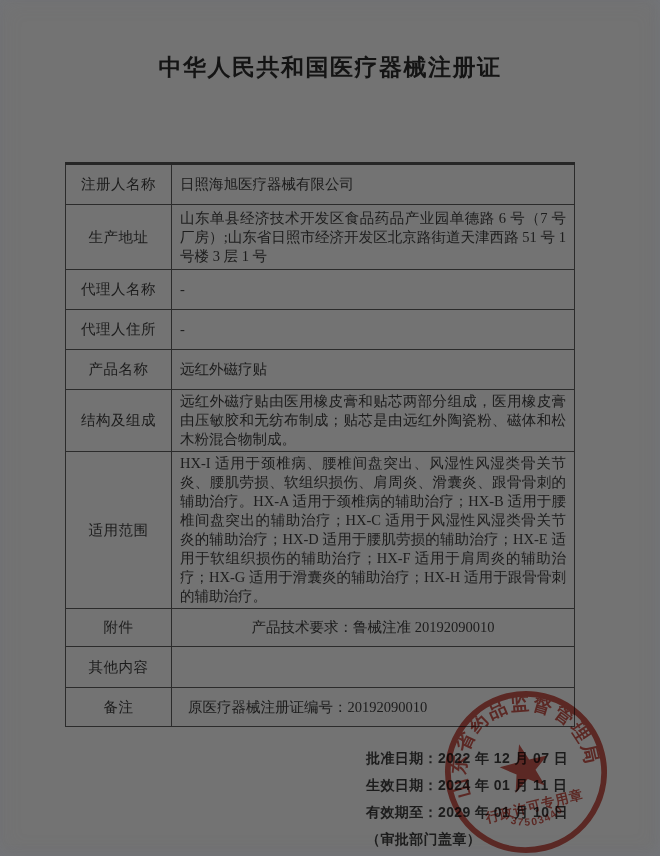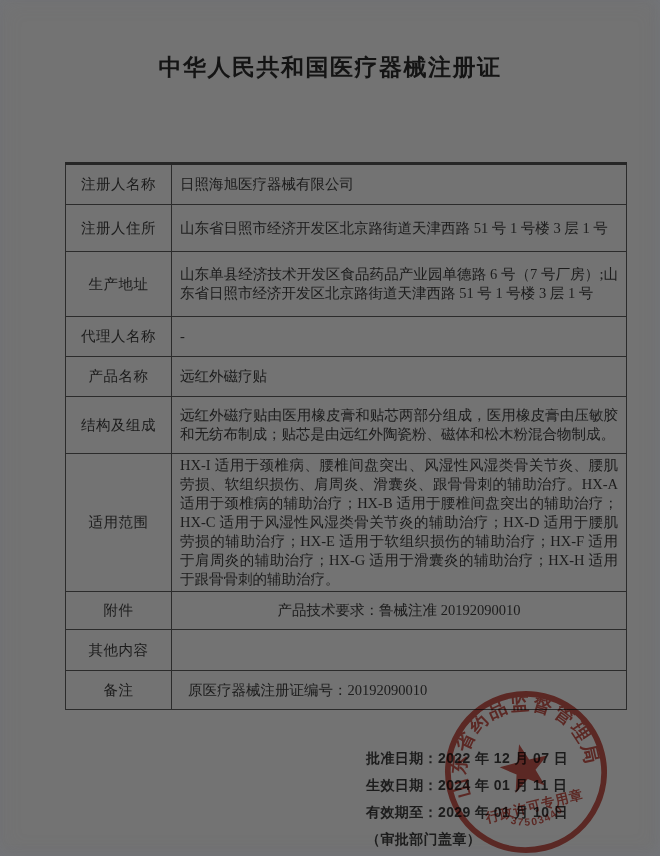--- a/index.html
+++ b/index.html
@@ -21,21 +21,21 @@
     font-size:23px;font-weight:700;letter-spacing:1.5px;
     color:#141414;
     font-family:"Liberation Sans","DejaVu Sans",sans-serif;
   }
   .certno{
     position:absolute;top:128px;left:90px;
     font-size:15px;font-weight:600;letter-spacing:.5px;color:#1a1a1a;
   }
   table.cert{
     position:absolute;top:162px;left:65px;
-    width:562px;border-collapse:collapse;
+    width:510px;border-collapse:collapse;
     border:1.5px solid #262626;border-top-width:3px;
     table-layout:fixed;
   }
   table.cert td{
     border:1.4px solid #2b2b2b;
     font-family:"Liberation Serif","DejaVu Serif",serif;
     font-size:14.5px;line-height:19px;
     vertical-align:middle;
   }
   td.lbl{width:99px;text-align:center;padding:2px 3px;letter-spacing:.5px;}
@@ -69,30 +69,30 @@
 
   <h1 class="title">中华人民共和国医疗器械注册证</h1>
 
 
   <table class="cert">
     <tbody>
         <tr class="r0">
       <td class="lbl">注册人名称</td>
       <td class="val">日照海旭医疗器械有限公司</td>
     </tr>
-    <tr class="r1">
-      <td class="lbl">注册人住所</td>
-      <td class="val">山东省日照市经济开发区北京路街道天津西路 51 号 1 号楼 3 层 1 号</td>
-    </tr>
     <tr class="r2">
       <td class="lbl">生产地址</td>
       <td class="val">山东单县经济技术开发区食品药品产业园单德路 6 号（7 号厂房）;山东省日照市经济开发区北京路街道天津西路 51 号 1 号楼 3 层 1 号</td>
     </tr>
     <tr class="r3">
       <td class="lbl">代理人名称</td>
+      <td class="val">-</td>
+    </tr>
+    <tr class="r4">
+      <td class="lbl">代理人住所</td>
       <td class="val">-</td>
     </tr>
     <tr class="r5">
       <td class="lbl">产品名称</td>
       <td class="val">远红外磁疗贴</td>
     </tr>
     <tr class="r7">
       <td class="lbl">结构及组成</td>
       <td class="val">远红外磁疗贴由医用橡皮膏和贴芯两部分组成，医用橡皮膏由压敏胶和无纺布制成；贴芯是由远红外陶瓷粉、磁体和松木粉混合物制成。</td>
     </tr>

